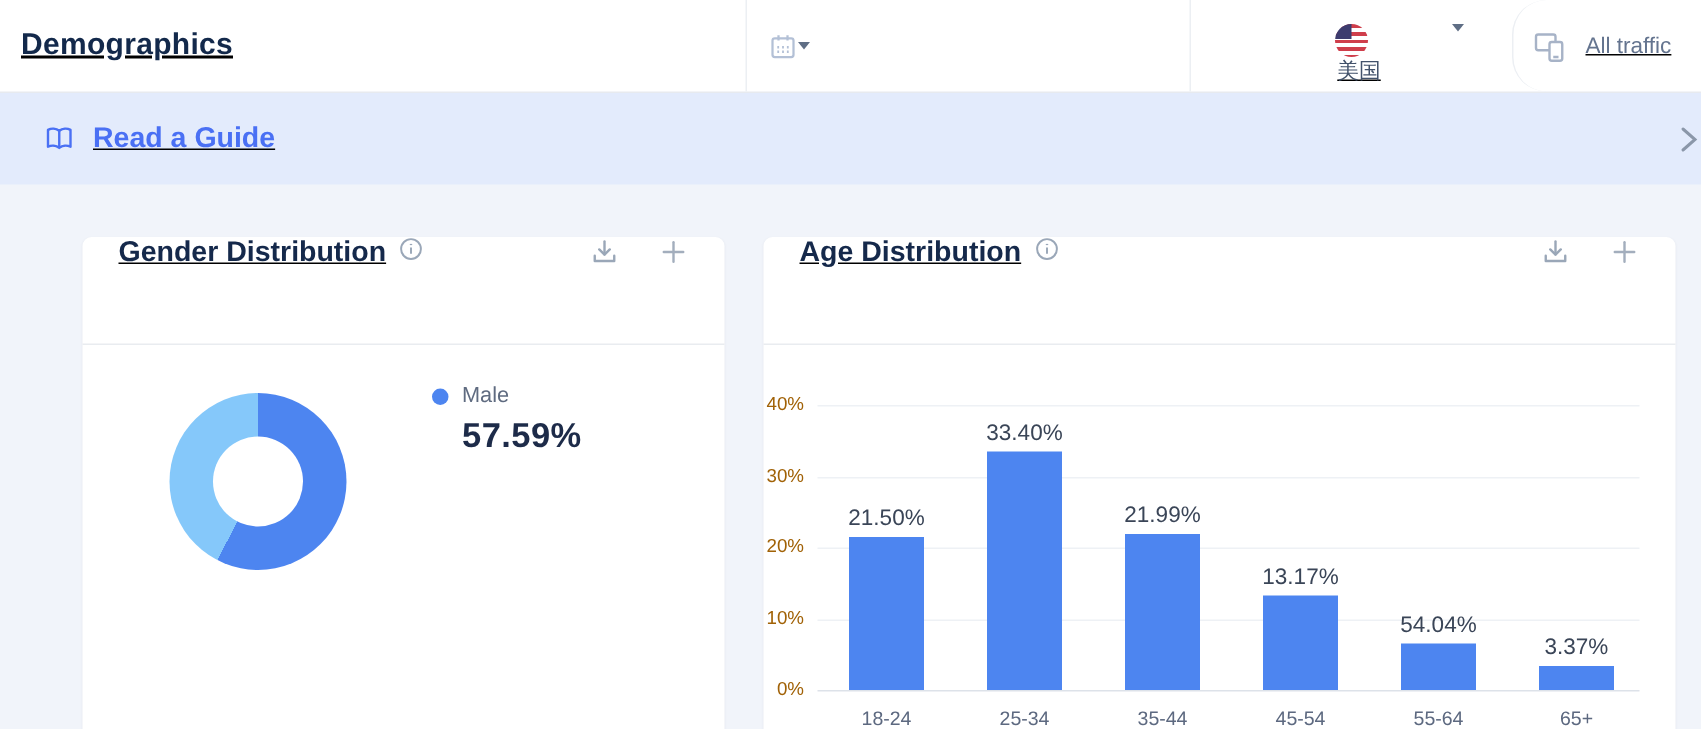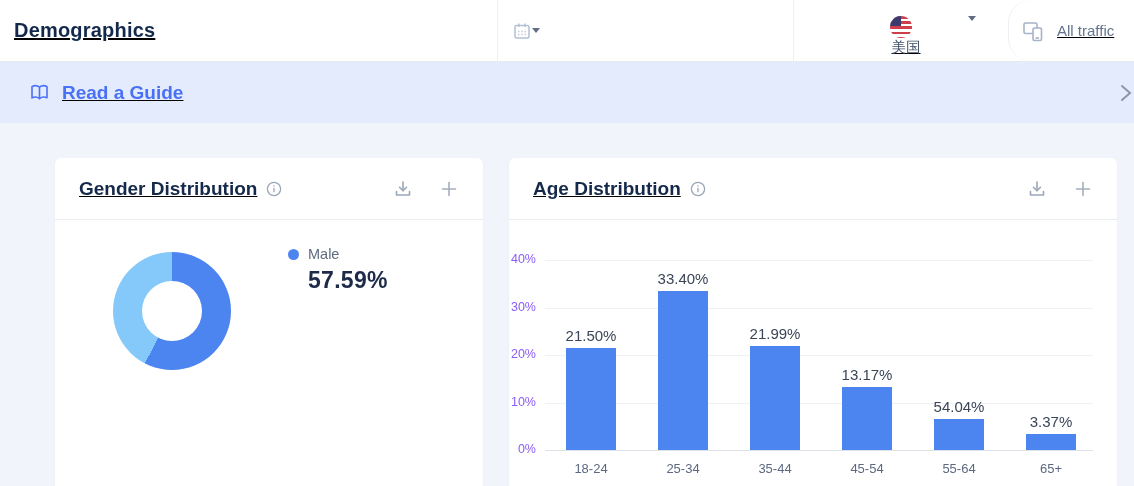--- a/index.html
+++ b/index.html
@@ -55,21 +55,21 @@
   .banner-chevron { position:absolute; right:2px; top:50%; transform:translateY(-50%); cursor:pointer; }
   
   .main { display:flex; gap:26px; padding:35px 0 0 55px; }
   .card {
     background:#fff; border-radius:6px; height:400px;
     box-shadow:0 1px 2px rgba(30,41,59,.05);
   }
   .card-gender { width:428px; }
   .card-age { width:608px; }
   .card-header {
-    height:62px; display:flex; align-items:center; padding:0 24px;
+    height:72px; display:flex; align-items:flex-start; padding:0 24px;
     border-bottom:1px solid #e9ecf0;
   }
   .card-title { font-size:19px; font-weight:700; color:#15294b; }
   .info-icon { margin-left:9px; display:flex; cursor:pointer; }
   .header-spacer { flex:1; }
   .icon-btn { display:flex; align-items:center; cursor:pointer; margin-left:26px; }
   .card-body { position:relative; height:328px; }
   
   .donut {
     position:absolute; left:58px; top:32px; width:118px; height:118px;
@@ -84,21 +84,21 @@
   .legend-row { display:flex; align-items:center; gap:9px; }
   .legend-dot { width:11px; height:11px; border-radius:50%; flex:0 0 auto; }
   .legend-label { font-size:14.5px; color:#5f6b80; }
   .legend-value { font-size:23px; font-weight:700; color:#1d2b49; margin:5px 0 0 20px; letter-spacing:.3px; }
   
   .chart-area { position:absolute; inset:0; }
   .plot { position:absolute; left:36px; right:24px; top:40px; height:190px; }
   .gridline { position:absolute; left:0; right:0; height:1px; background:#eef1f5; }
   .gridline.baseline { background:#dde2e9; }
   .yticks { position:absolute; left:0; top:40px; width:30px; height:190px; }
-  .ytick { position:absolute; right:3px; font-size:12.5px; color:#8b5cf6; text-align:right; white-space:nowrap; }
+  .ytick { position:absolute; right:3px; font-size:12.5px; color:#a16207; text-align:right; white-space:nowrap; }
   .cols { position:absolute; left:36px; right:20px; top:40px; height:190px; display:flex; }
   .bar-col {
     flex:1; position:relative; display:flex; flex-direction:column;
     justify-content:flex-end; align-items:center; height:190px;
   }
   .bar-value { font-size:15px; color:#3a4557; margin-bottom:4px; white-space:nowrap; }
   .bar { width:50px; cursor:pointer; }
   .xtick {
     position:absolute; bottom:-26px; left:0; right:0; text-align:center;
     font-size:13px; color:#5d6980;

